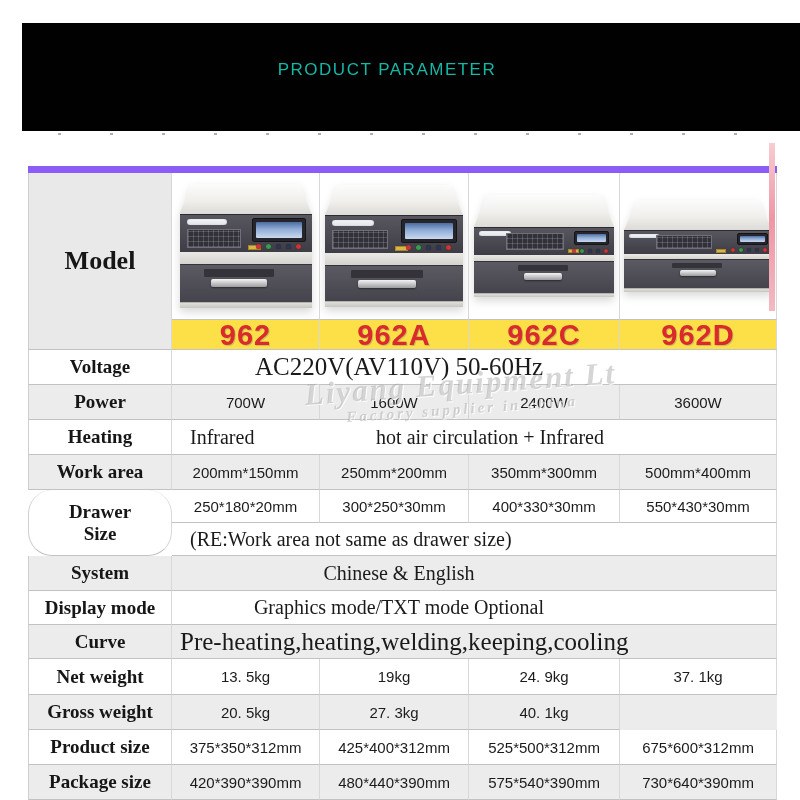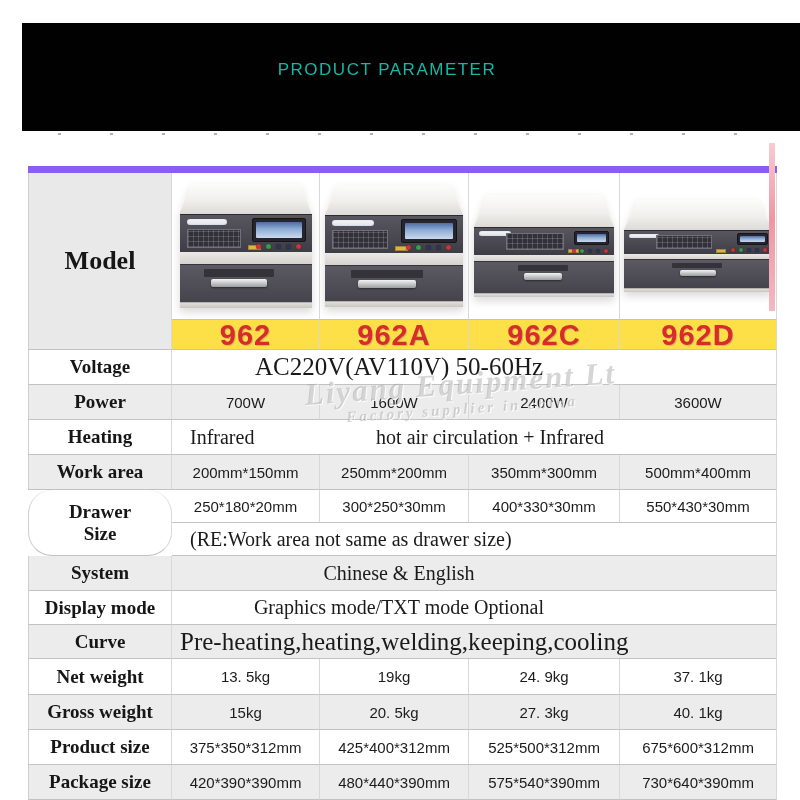--- a/index.html
+++ b/index.html
@@ -320,21 +320,20 @@
   <div class="cols h36 bgA">
     <div class="cell lbl">Net weight</div>
     <div class="cell num">13. 5kg</div>
     <div class="cell num">19kg</div>
     <div class="cell num">24. 9kg</div>
     <div class="cell num">37. 1kg</div>
   </div>
 
   <div class="cols h35 bgB">
     <div class="cell lbl">Gross weight</div>
-    <div class="cell num">15kg</div>
     <div class="cell num">20. 5kg</div>
     <div class="cell num">27. 3kg</div>
     <div class="cell num">40. 1kg</div>
   </div>
 
   <div class="cols h35 bgA">
     <div class="cell lbl">Product size</div>
     <div class="cell num">375*350*312mm</div>
     <div class="cell num">425*400*312mm</div>
     <div class="cell num">525*500*312mm</div>

